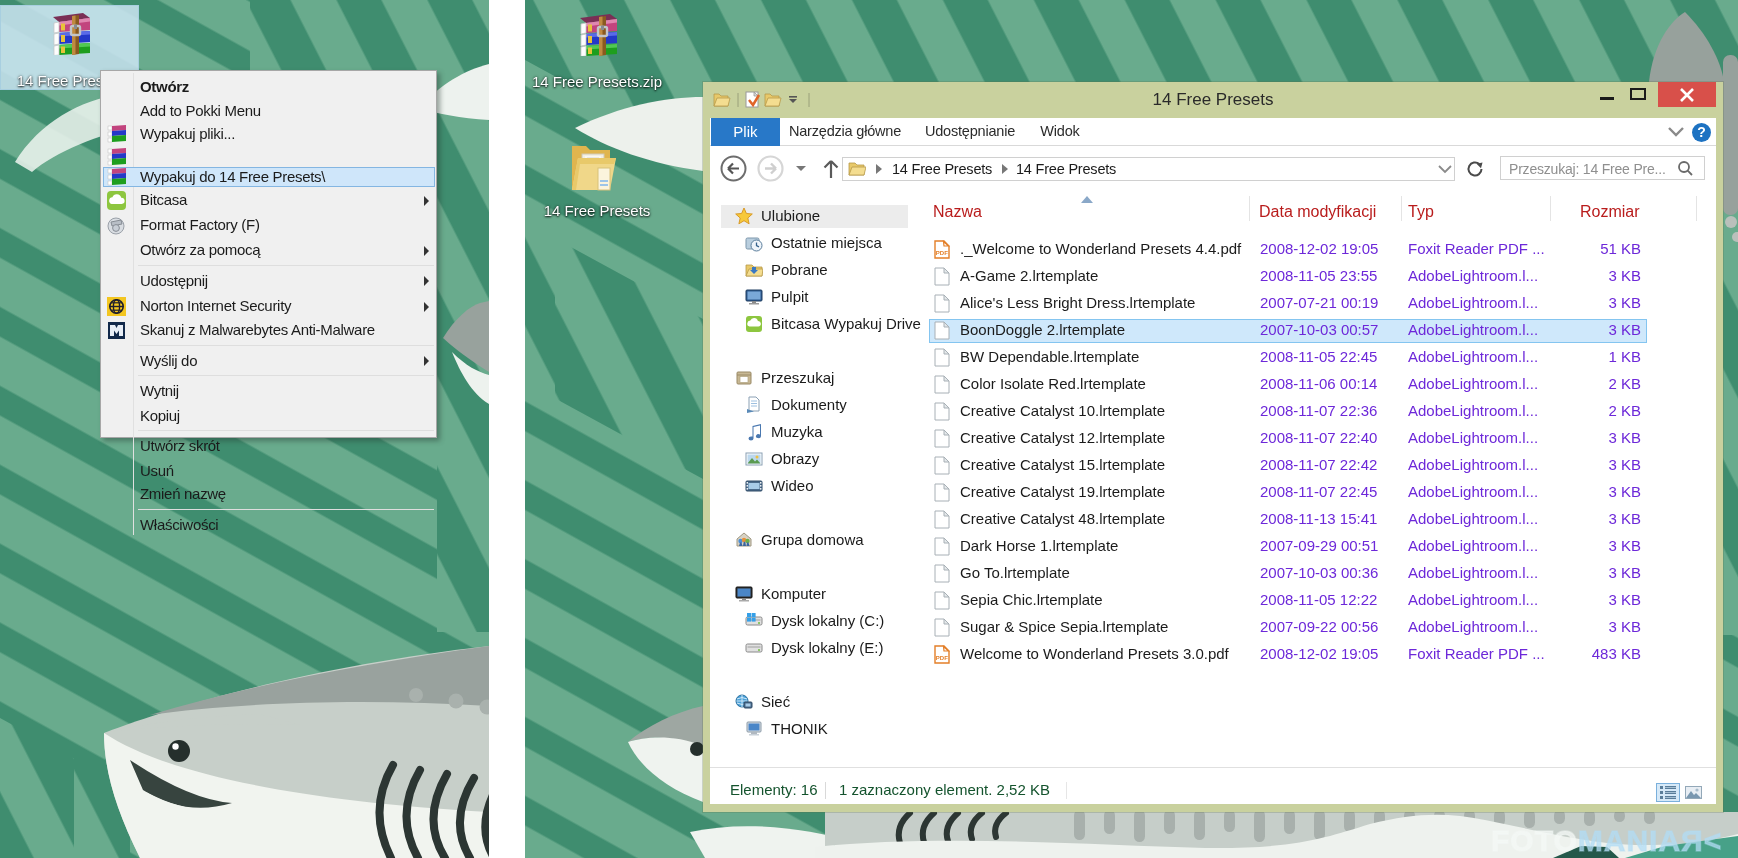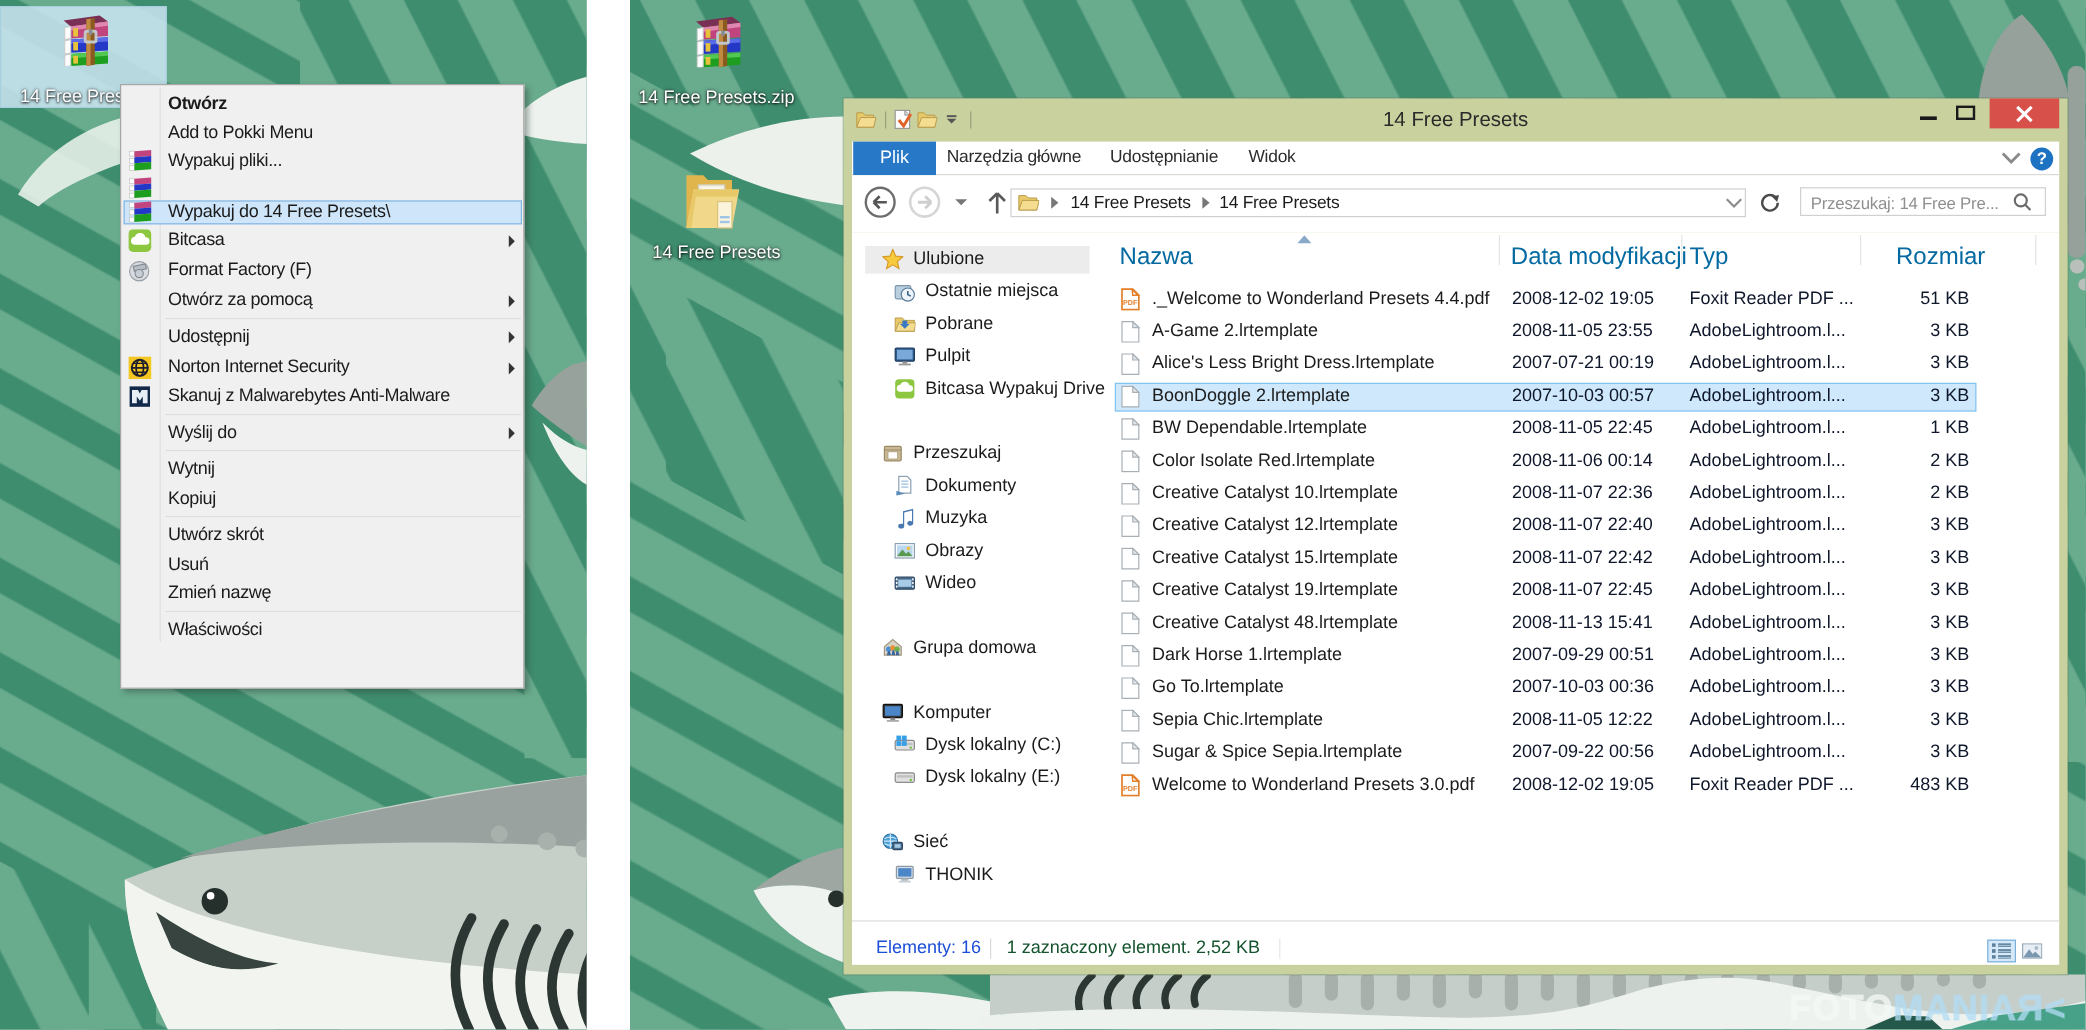--- a/index.html
+++ b/index.html
@@ -8,31 +8,31 @@
 #L{left:0;top:0;width:489px;height:858px;overflow:hidden;
  background-color:#3f8d6f;
  background-image:repeating-linear-gradient(29deg,#69ab8d 0,#69ab8d 41px,#3f8d6f 43px,#3f8d6f 67px,#69ab8d 69px)}
 .steep{background-image:repeating-linear-gradient(63deg,#69ab8d 0,#69ab8d 39px,#3f8d6f 41px,#3f8d6f 79px,#69ab8d 81px)}
 #DIV{left:489px;top:0;width:36px;height:858px;background:#fff}
 #R{left:525px;top:0;width:1213px;height:858px;overflow:hidden;
  background-color:#3f8d6f;
  background-image:repeating-linear-gradient(29deg,#69ab8d 0,#69ab8d 41px,#3f8d6f 43px,#3f8d6f 67px,#69ab8d 69px);
  background-position:-28px 0}
 
-.menu{left:100px;top:70px;width:337px;height:504px;background:#f0f0f0;
+.menu{left:100px;top:70px;width:337px;height:368px;background:#f0f0f0;
  border:1px solid #a7a7a7;box-shadow:3px 3px 5px rgba(40,60,50,.45)}
 .mi{left:1px;height:24px;width:333px;font-size:15px;letter-spacing:-.3px;color:#1b1b1b;line-height:24px;padding-left:38px}
 .msep{left:37px;width:296px;height:0;border-top:1px solid #dedede}
 .mico{left:6px;width:20px;height:19px}
 .arr{width:0;height:0;border-left:5.5px solid #333;border-top:5px solid transparent;border-bottom:5px solid transparent;left:323px}
 .dlabel{font-size:15px;color:#fff;text-shadow:0 1px 2px rgba(0,0,0,.85),0 0 3px rgba(0,0,0,.6);text-align:center;white-space:nowrap}
 .win{left:178px;top:82px;width:1020px;height:730px;background:#c9d19e;box-shadow:0 0 0 1px rgba(90,110,70,.25)}
 .wtxt{font-size:15px;color:#1b1b1b}
-.gray{color:#0f172a}
-.hdr{font-size:20px;color:#0369a1}
+.gray{color:#6d28d9}
+.hdr{font-size:16px;color:#b91c1c}
 .tab{font-size:14.5px;letter-spacing:-.2px;color:#2b2b2b;transform:translateX(-50%)}
 .fico{width:16px;height:19px}
 </style></head><body>
 <div id="L" class="a">
     <div class="a steep" style="left:250px;top:0;width:239px;height:632px;clip-path:polygon(0 0,239px 0,239px 632px,187px 632px,187px 72px,0 72px)"></div>
     <div class="a steep" style="left:0;top:718px;width:130px;height:140px;background-position:-56px 0;clip-path:polygon(0 0,130px 71px,130px 140px,0 140px)"></div>
     <svg class="a" style="left:0;top:0" width="489" height="858" viewBox="0 0 489 858">
 <path d="M420,108 C440,84 465,70 489,64 L489,120 C460,118 438,114 420,108 Z" fill="#edf2ee"></path>
 <path d="M15,162 C40,122 80,100 122,94 L138,126 C100,134 55,152 32,172 Z" fill="rgba(238,244,240,.85)"></path>
 <path d="M443,338 C455,318 470,306 480,303 L489,301 L489,372 C473,362 456,350 443,338 Z" fill="#98a29d"></path>
@@ -562,21 +562,21 @@
       <svg class="a fico" style="left:231px;top:563.1px" viewBox="0 0 16 19">
         <path d="M1,1 L10,1 L15,6 L15,18 L1,18 Z" fill="#fff" stroke="#e37f28" stroke-width="1.4"></path>
         <path d="M9.5,1.5 L10,6 L14.5,6 Z" fill="#fff" stroke="#e37f28" stroke-width="1.2"></path>
         <text x="1.8" y="14.5" font-size="6" font-weight="bold" fill="#e37f28" font-family="Liberation Sans">PDF</text>
       </svg>
       <div class="a wtxt txt" style="left:257px;top:562.6px">Welcome to Wonderland Presets 3.0.pdf</div>
       <div class="a wtxt gray txt" style="left:557px;top:562.6px">2008-12-02 19:05</div>
       <div class="a wtxt gray txt" style="left:705px;top:562.6px">Foxit Reader PDF ...</div>
       <div class="a wtxt gray txt" style="left:838px;top:562.6px;width:100px;text-align:right">483 KB</div>
       <div class="a" style="left:7px;top:685px;width:1006px;height:37px;background:#fff;border-top:1px solid #e0e0e0"></div>
-      <div class="a txt" style="left:27px;top:699px;font-size:15px;color:#1d4ed8">Elementy: 16</div>
+      <div class="a txt" style="left:27px;top:699px;font-size:15px;color:#14532d">Elementy: 16</div>
       <div class="a" style="left:122px;top:700px;width:1px;height:17px;background:#d9d9d9"></div>
       <div class="a txt" style="left:136px;top:699px;font-size:15px;color:#14532d">1 zaznaczony element. 2,52 KB</div>
       <div class="a" style="left:363px;top:700px;width:1px;height:17px;background:#e6e6e6"></div>
       <div class="a" style="left:953px;top:701px;width:24px;height:19px;background:#d6e9f8;border:1px solid #7ab0dc"></div>
       <svg class="a" style="left:957px;top:704px" width="16" height="13" viewBox="0 0 16 13">
 <g fill="#5a7d9a">
           <rect x="0" y="0" width="3" height="3"></rect>
           <rect x="0" y="5" width="3" height="3"></rect>
           <rect x="0" y="10" width="3" height="3"></rect>
 <rect x="5" y="0" width="11" height="1.4"></rect>

